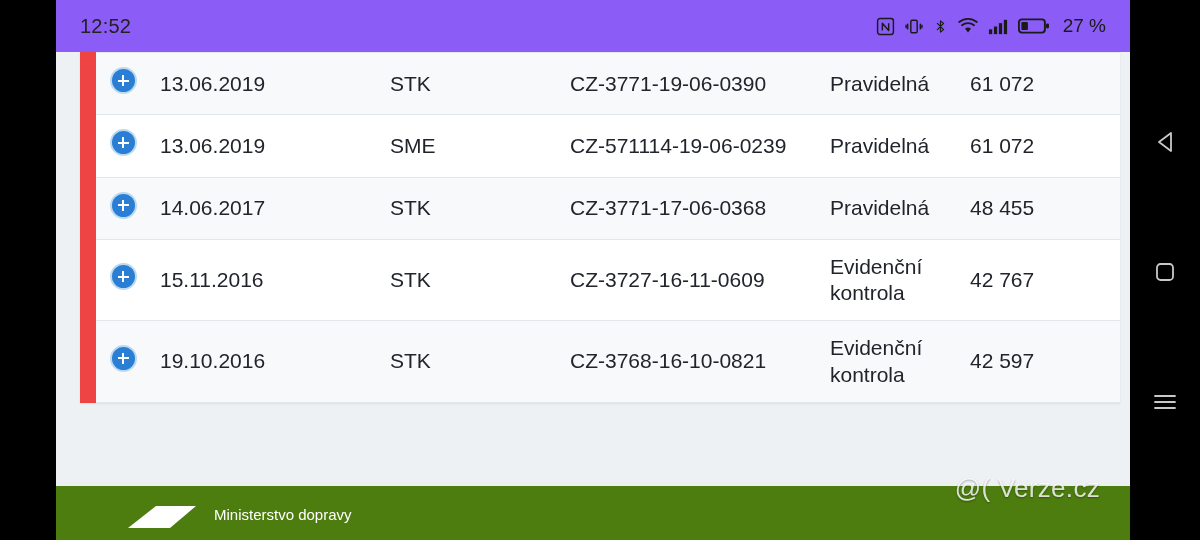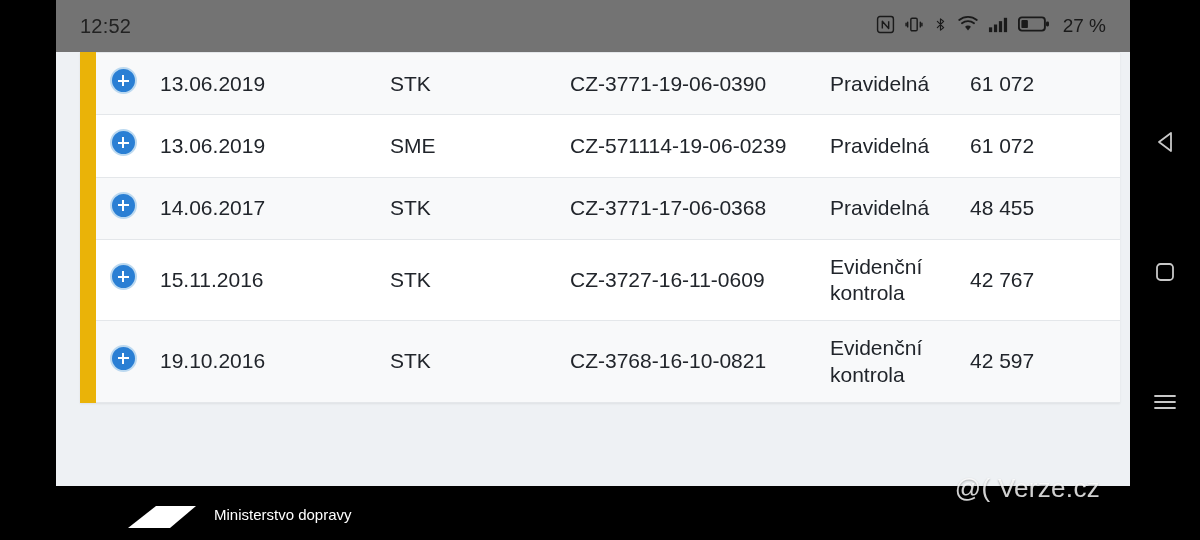--- a/index.html
+++ b/index.html
@@ -54,35 +54,35 @@
   .nav-back { top: 112px; }
   .nav-home { top: 242px; }
   .nav-recent { top: 372px; }
   .nav-btn svg { display: block; }
 
   
   .statusbar {
     position: absolute;
     left: 0; top: 0;
     width: 1074px; height: 52px;
-    background: #737373;
+    background: #8b5cf6;
     display: flex;
     align-items: center;
     justify-content: space-between;
     padding: 0 24px;
     box-sizing: border-box;
   }
   .status-time {
     font-size: 20px;
     color: #222;
     letter-spacing: .2px;
   }
   .status-icons {
     display: flex;
-    align-items: flex-start;
+    align-items: center;
     gap: 9px;
     color: #1a1a1a;
   }
   .status-icons svg { display: block; }
   .batt-pct {
     font-size: 19px;
     color: #1a1a1a;
     margin-left: 4px;
   }
 
@@ -90,21 +90,21 @@
   .page {
     position: absolute;
     left: 0; top: 52px;
     width: 1074px; height: 488px;
     background: #eef1f4;
   }
   .card {
     position: absolute;
     left: 24px; top: 0;
     width: 1040px;
-    background: #eab308;
+    background: #ef4444;
     box-shadow: 0 1px 2px rgba(0,0,0,.07);
     overflow: hidden;
   }
   table.insp {
     border-collapse: collapse;
     width: 1008px;
     margin: 0 16px;
     table-layout: fixed;
   }
   table.insp td {
@@ -149,21 +149,21 @@
     color: #21252b;
     padding: 30px 0 34px 0;
     background: #ffffff;
   }
 
   
   .blue-footer {
     position: absolute;
     left: 0; bottom: 0;
     width: 1074px; height: 54px;
-    background: #000000;
+    background: #4d7c0f;
     color: #ffffff;
   }
   .ministry {
     position: absolute;
     left: 70px; top: 14px;
     display: flex;
     align-items: center;
     gap: 14px;
   }
   .ministry-logo svg { display: block; }

